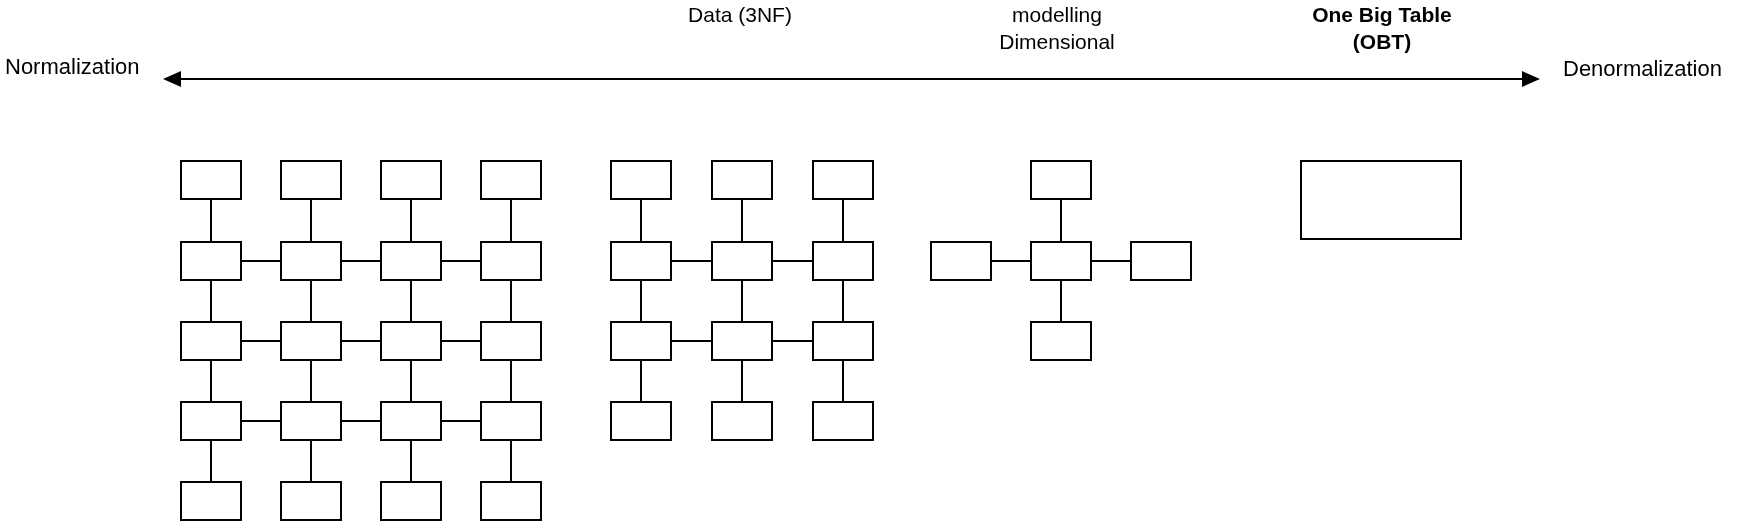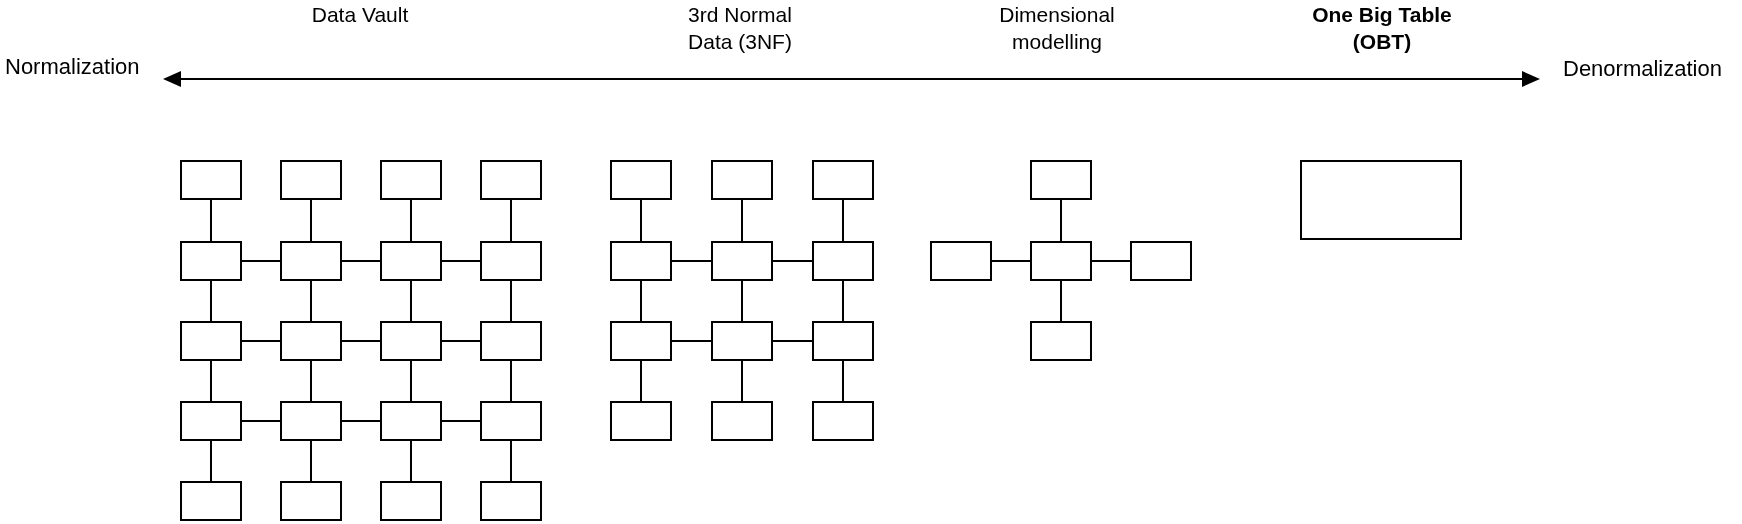--- a/index.html
+++ b/index.html
@@ -53,31 +53,29 @@
 
   <div class="end-label" id="left-end-label" style="left: 5px; top: 54px;">Normalization</div>
 
   <div class="end-label" id="right-end-label" style="left: 1563px; top: 56px;">Denormalization</div>
 
   <div class="arrow-line" id="arrow-line" style="left: 178px; width: 1347px; top: 78px;"></div>
   <div class="arrowhead west" id="arrow-head-left" style="left: 163px; top: 71px;"></div>
   <div class="arrowhead east" id="arrow-head-right" style="left: 1522px; top: 71px;"></div>
 
   <div class="approach-label" style="left: 210px;">
-    <div>Data Vault</div>
   </div>
 
   <div class="approach-label" style="left: 590px;">
-    <div>3rd Normal</div>
     <div>Data (3NF)</div>
   </div>
 
   <div class="approach-label" style="left: 907px;">
+    <div>modelling</div>
     <div>Dimensional</div>
-    <div>modelling</div>
   </div>
 
   <div class="approach-label" style="left: 1232px; font-weight: bold;">
     <div>One Big Table</div>
     <div>(OBT)</div>
   </div>
 
   <div id="diagram-layer">
       <div class="connector" style="left: 210px; top: 200px; width: 2px; height: 41px;"></div>
       <div class="connector" style="left: 310px; top: 200px; width: 2px; height: 41px;"></div>

